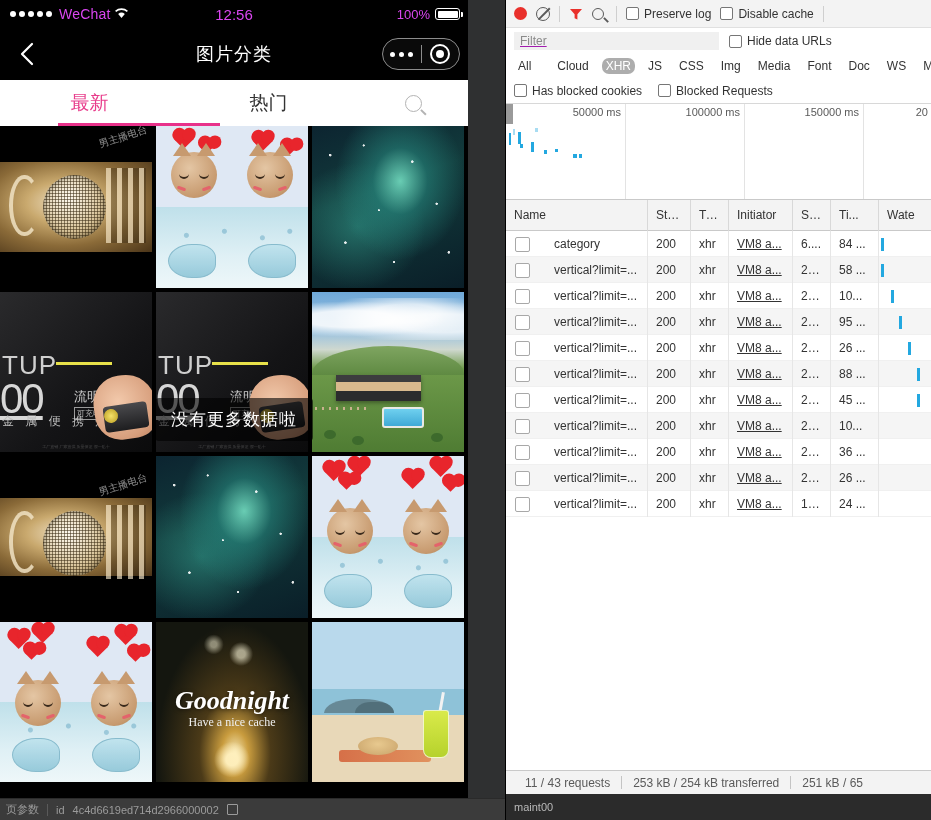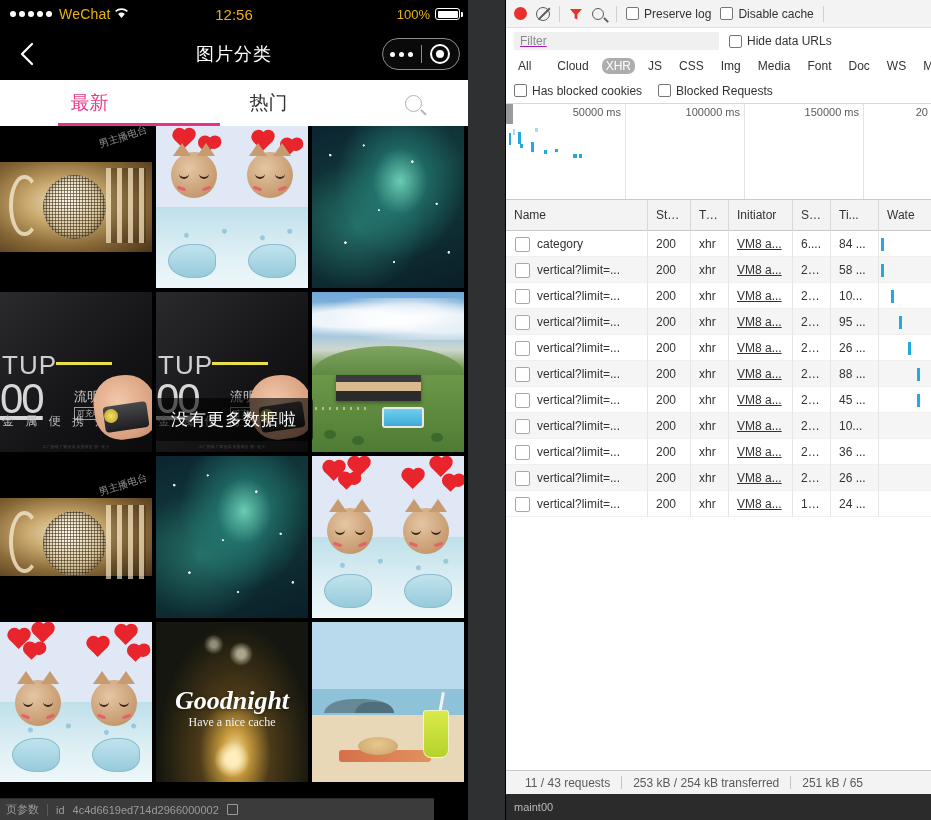--- a/index.html
+++ b/index.html
@@ -15,21 +15,21 @@
   .phone-pane {
     position: absolute; left: 0; top: 0; width: 505px; height: 820px;
     background: #2f3031; overflow: hidden;
   }
   .phone-screen {
     position: absolute; left: 0; top: 0; width: 468px; height: 820px;
     background: #000; overflow: hidden;
   }
   
   .status-bar {
-    height: 28px; background: #000; color: #eab308;
+    height: 28px; background: #000; color: #d946ef;
     display: flex; align-items: center; position: relative;
     font-size: 14px;
   }
   .sb-left { display: flex; align-items: center; padding-left: 10px; gap: 2px; }
   .sb-dots { display: flex; gap: 3px; align-items: center; }
   .sb-dots i { width: 6px; height: 6px; border-radius: 50%; background: #fff; display:block; }
   .sb-carrier { margin-left: 5px; font-size: 14px; letter-spacing: .2px; }
   .sb-wifi { margin-left: 1px; display:inline-block; }
   .sb-time {
     position: absolute; left: 0; right: 0; text-align: center;
@@ -351,21 +351,21 @@
   }
 
   .toast {
     position: absolute; left: 50%; transform: translateX(-50%);
     background: rgba(0,0,0,.6); color:#fff; font-size: 17px;
     padding: 10px 16px; border-radius: 4px; white-space: nowrap;
     letter-spacing: 1px;
   }
 
   .phone-bottom {
-    position:absolute; left: 0; bottom: 0; width: 434px; height: 22px;
+    position:absolute; left: 0; bottom: 0; width: 505px; height: 22px;
     background: #3b3b3b; color: #9b9b9b; font-size: 11px;
     display: flex; align-items: center; gap: 8px; padding-left: 6px;
     overflow: hidden; border-top: 1px solid #2a2a2a;
   }
   .pb-sep { width: 1px; height: 12px; background: #5a5a5a; }
   .pb-copy { width: 11px; height: 11px; border: 1px solid #9b9b9b; border-radius: 1px; }
 
   
   .devtools {
     position: absolute; left: 505px; top: 0; width: 426px; height: 820px;
@@ -457,21 +457,21 @@
     padding: 0 8px; overflow: hidden; text-overflow: ellipsis; white-space: nowrap;
     border-right: 1px solid #d8d8d8; line-height: 31px; height: 31px; cursor: pointer;
   }
   .tbody { flex: 1 1 auto; overflow: hidden; }
   .row { border-bottom: 1px solid #f0f0f0; cursor: pointer; }
   .row.alt { background: #f5f5f5; }
   .row .td {
     padding: 0 8px; overflow: hidden; text-overflow: ellipsis; white-space: nowrap;
     border-right: 1px solid #e6e6e6; line-height: 26px; height: 26px;
   }
-  .td.name { display:flex; align-items:center; gap: 7px; padding-left: 9px; }
+  .td.name { display:flex; align-items:center; gap: 24px; padding-left: 9px; }
   .fav {
     width: 15px; height: 15px; border: 1px solid #a8a8a8; background:#fff;
     border-radius: 2px; flex: none;
   }
   .nm { overflow:hidden; text-overflow: ellipsis; white-space: nowrap; }
   .td.init a { color: #333; text-decoration: underline; }
   .td.wf { position: relative; border-right: none; }
   .wbar {
     position:absolute; top: 7px; width: 3px; height: 13px; background:#23a8e0;
   }

